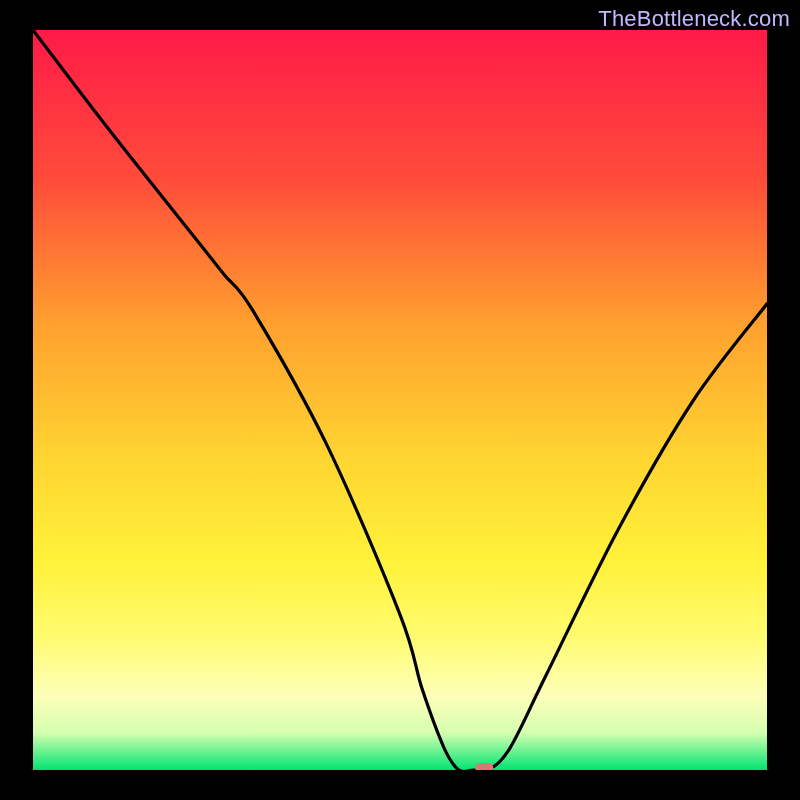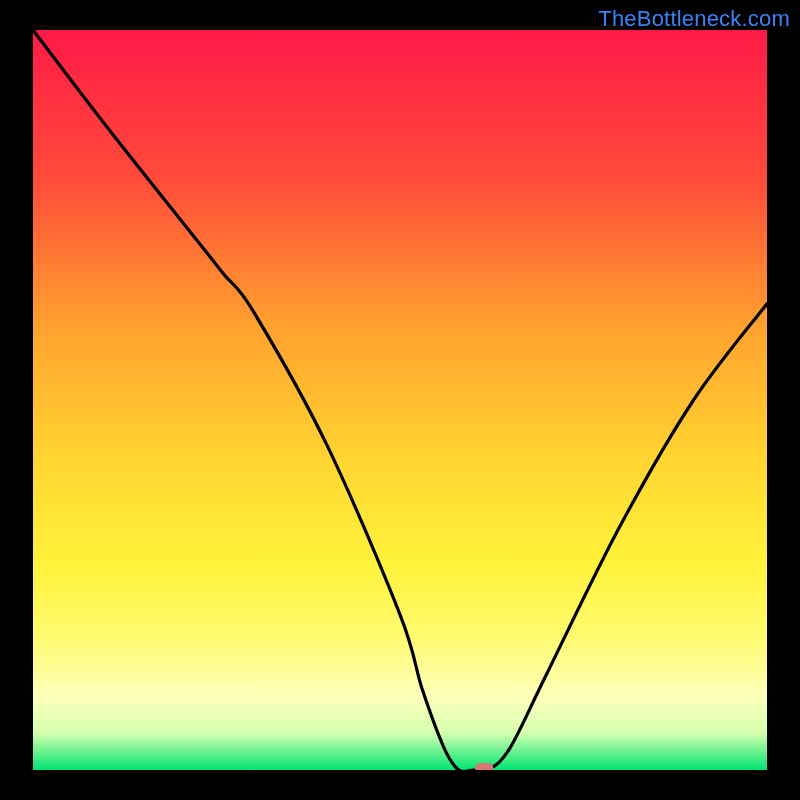--- a/index.html
+++ b/index.html
@@ -22,21 +22,21 @@
     left: 33px;
     top: 30px;
     width: 734px;
     height: 740px;
     overflow: hidden;
   }
   .watermark {
     position: absolute;
     top: 6px;
     right: 10px;
-    color: #3b82f6;
+    color: #c4b5fd;
     font-size: 22px;
     font-weight: 500;
     letter-spacing: 0.2px;
     z-index: 10;
     user-select: none;
   }
   svg { display: block; }
 </style>
 </head>
 <body>

